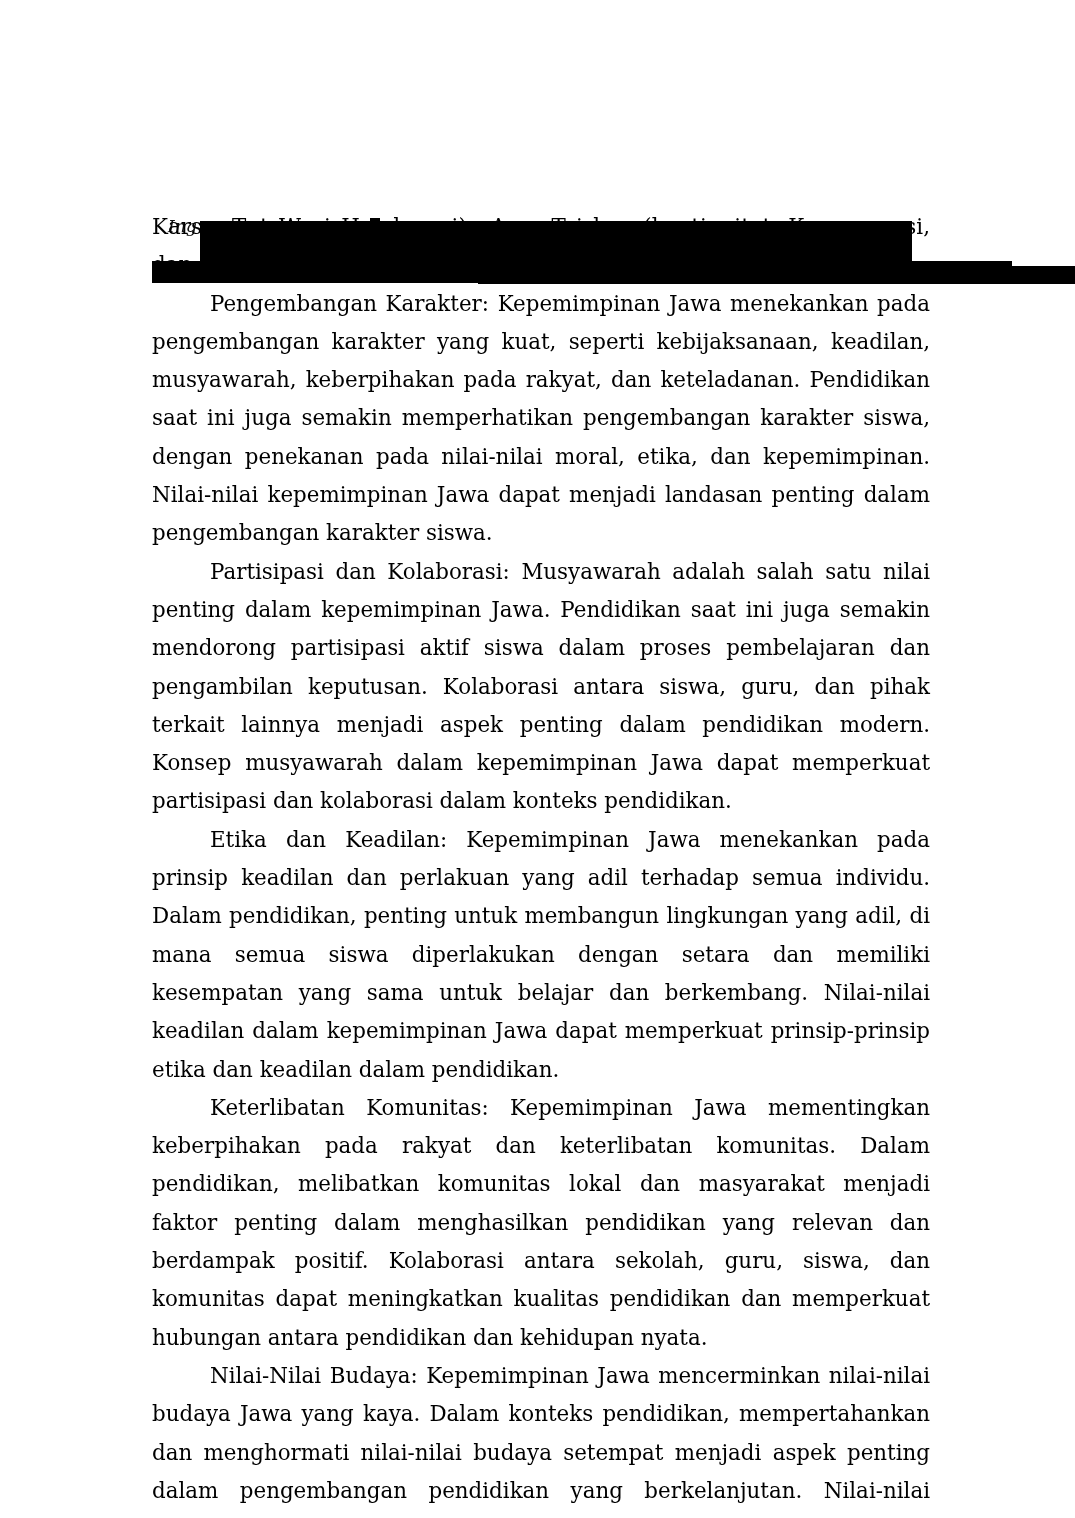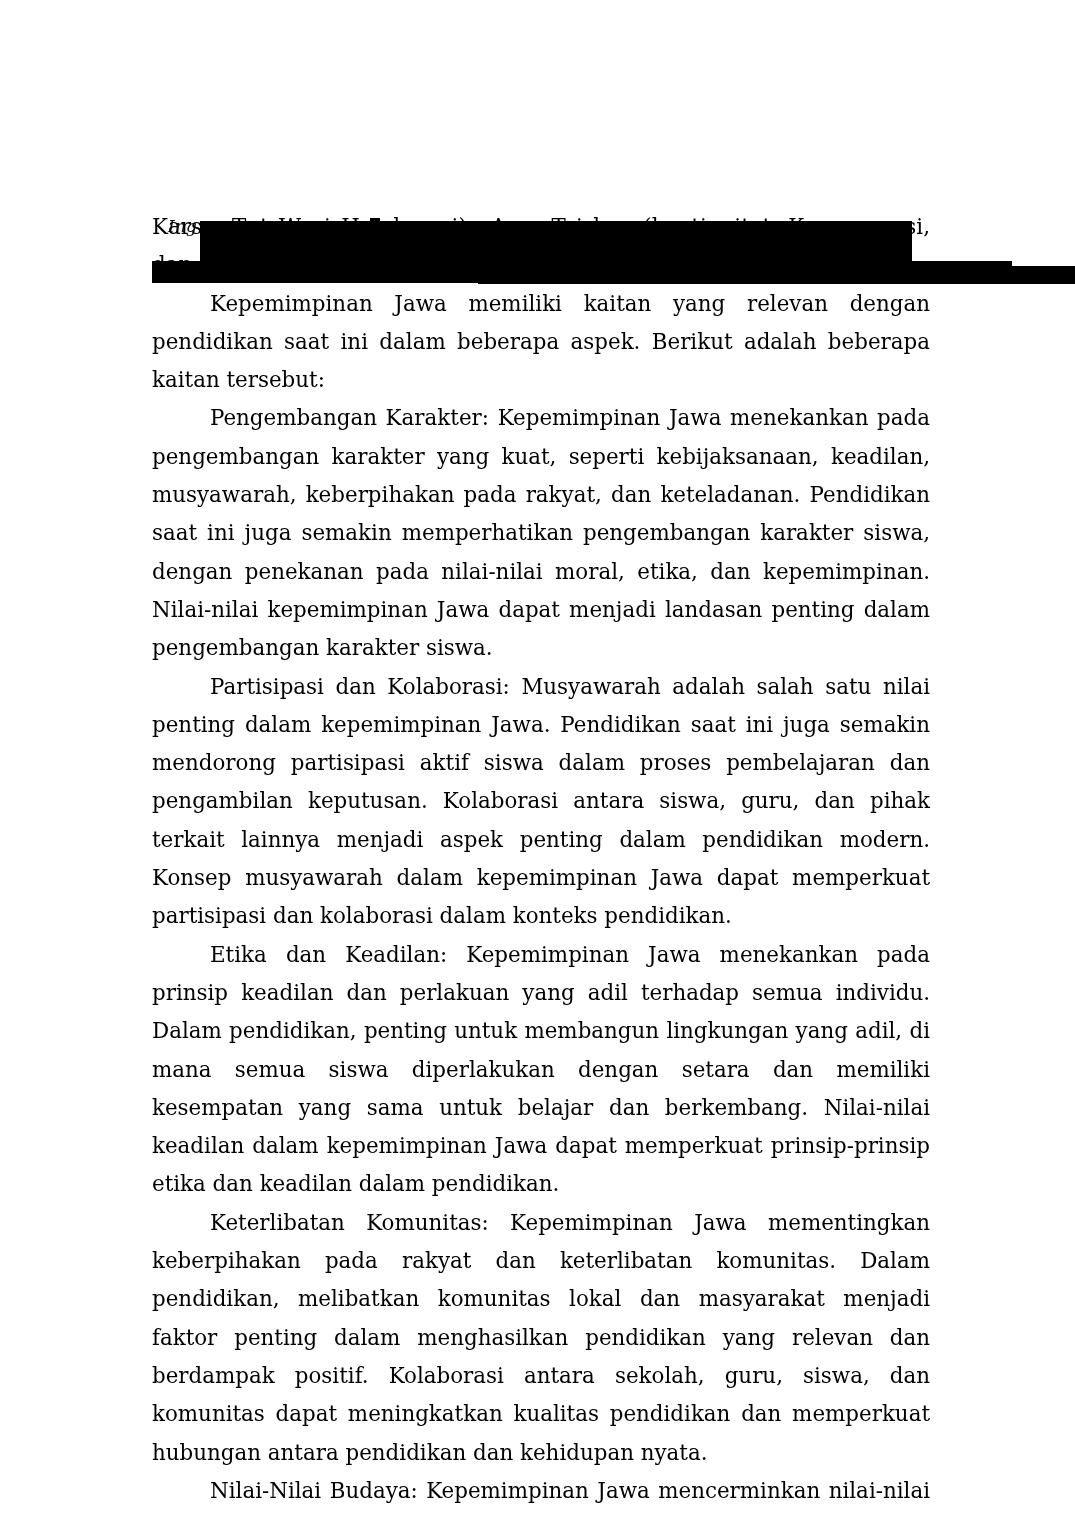--- a/index.html
+++ b/index.html
@@ -100,21 +100,20 @@
     <div class="redaction hdr-bar-a"></div>
     <div class="redaction hdr-bar-d"></div>
     <div class="redaction hdr-bar-b"></div>
     <div class="redaction hdr-bar-c"></div>
   </div>
 
   <div class="body-col">
 
     <p class="para">Karsa, Tut Wuri Handayani)., Azas Tri kon (kontinuitet, Konvergensi, dan Konsetrisitet.</p>
 
-    <p class="para indent">Kepemimpinan Jawa memiliki kaitan yang relevan dengan pendidikan saat ini dalam beberapa aspek. Berikut adalah beberapa kaitan tersebut:</p>
 
     <p class="para indent">Pengembangan Karakter: Kepemimpinan Jawa menekankan pada pengembangan karakter yang kuat, seperti kebijaksanaan, keadilan, musyawarah, keberpihakan pada rakyat, dan keteladanan. Pendidikan saat ini juga semakin memperhatikan pengembangan karakter siswa, dengan penekanan pada nilai-nilai moral, etika, dan kepemimpinan. Nilai-nilai kepemimpinan Jawa dapat menjadi landasan penting dalam pengembangan karakter siswa.</p>
 
     <p class="para indent">Partisipasi dan Kolaborasi: Musyawarah adalah salah satu nilai penting dalam kepemimpinan Jawa. Pendidikan saat ini juga semakin mendorong partisipasi aktif siswa dalam proses pembelajaran dan pengambilan keputusan. Kolaborasi antara siswa, guru, dan pihak terkait lainnya menjadi aspek penting dalam pendidikan modern. Konsep musyawarah dalam kepemimpinan Jawa dapat memperkuat partisipasi dan kolaborasi dalam konteks pendidikan.</p>
 
     <p class="para indent">Etika dan Keadilan: Kepemimpinan Jawa menekankan pada prinsip keadilan dan perlakuan yang adil terhadap semua individu. Dalam pendidikan, penting untuk membangun lingkungan yang adil, di mana semua siswa diperlakukan dengan setara dan memiliki kesempatan yang sama untuk belajar dan berkembang. Nilai-nilai keadilan dalam kepemimpinan Jawa dapat memperkuat prinsip-prinsip etika dan keadilan dalam pendidikan.</p>
 
     <p class="para indent">Keterlibatan Komunitas: Kepemimpinan Jawa mementingkan keberpihakan pada rakyat dan keterlibatan komunitas. Dalam pendidikan, melibatkan komunitas lokal dan masyarakat menjadi faktor penting dalam menghasilkan pendidikan yang relevan dan berdampak positif. Kolaborasi antara sekolah, guru, siswa, dan komunitas dapat meningkatkan kualitas pendidikan dan memperkuat hubungan antara pendidikan dan kehidupan nyata.</p>
 
     <p class="para indent stretch-last">Nilai-Nilai Budaya: Kepemimpinan Jawa mencerminkan nilai-nilai budaya Jawa yang kaya. Dalam konteks pendidikan, mempertahankan dan menghormati nilai-nilai budaya setempat menjadi aspek penting dalam pengembangan pendidikan yang berkelanjutan. Nilai-nilai budaya dalam kepemimpinan Jawa dapat memberikan kerangka kerja yang kuat dalam</p>

